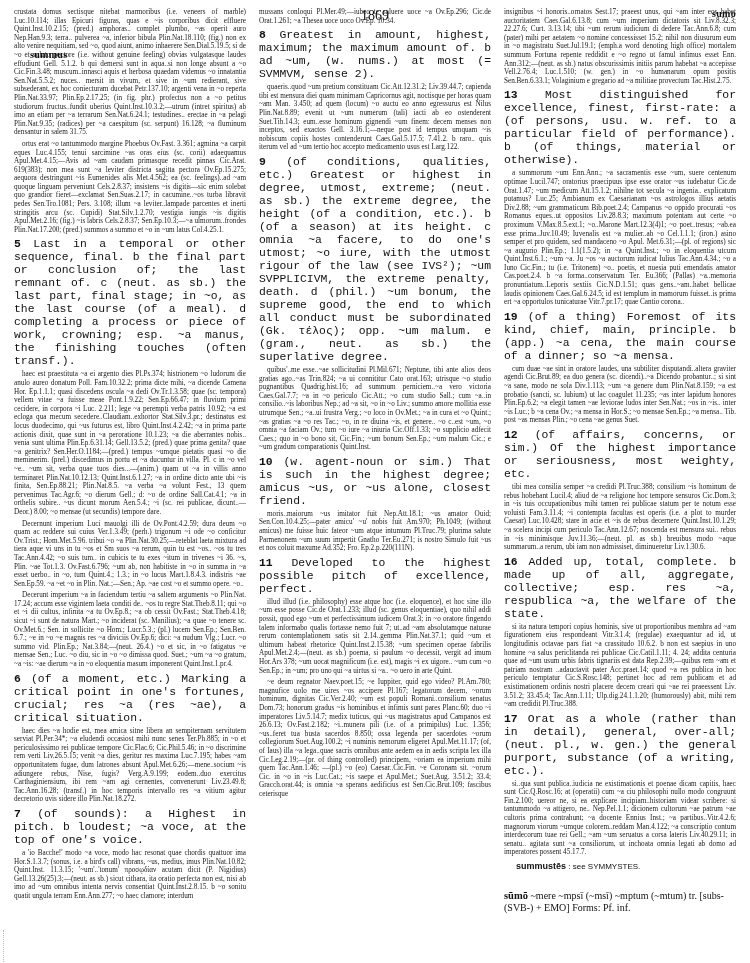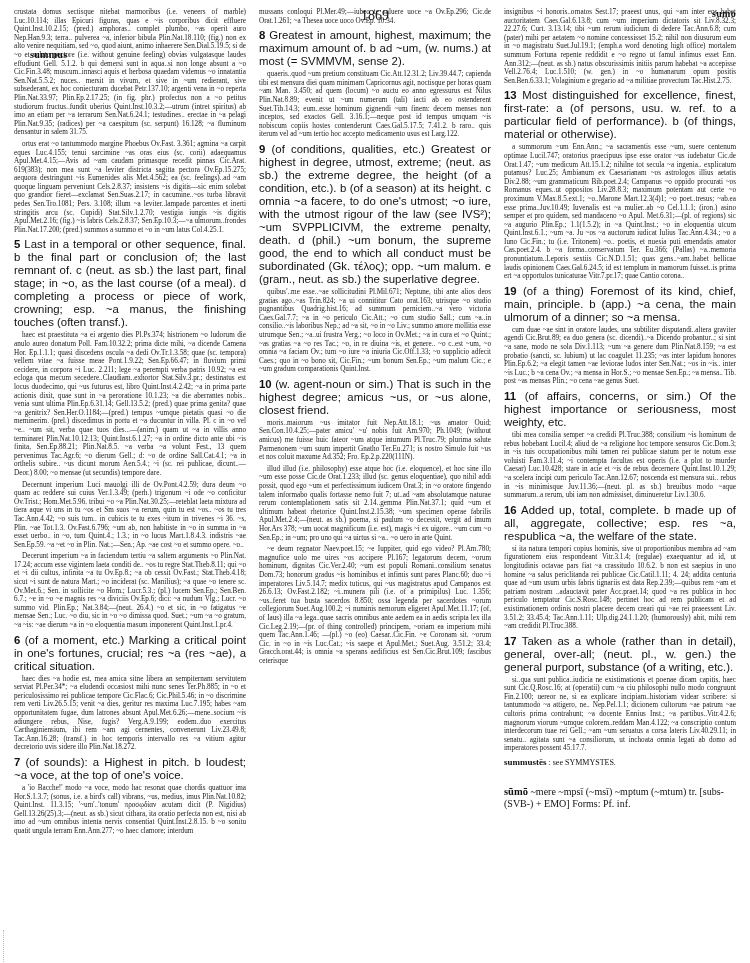--- a/index.html
+++ b/index.html
@@ -7,27 +7,27 @@
          font-family: "DejaVu Serif", "Liberation Serif", serif; color: #111; }
   .header { position: absolute; top: 8px; left: 14px; right: 14px; height: 14px; }
   .hw-left, .hw-right { position: absolute; top: 0; font-weight: bold; font-size: 10px;
          font-family: "Liberation Serif", serif; letter-spacing: 0.3px; }
   .hw-left { left: 16px; margin-top: 41px; }
   .hw-right { right: 0; }
   .pageno { position: absolute; left: 0; right: 0; text-align: center; top: 0; font-size: 14px;
          font-family: "Liberation Serif", serif; }
   .col { position: absolute; top: 8px; width: 232px; }
   .c1 { left: 14px; } .c2 { left: 259px; } .c3 { left: 504px; }
-  .sense { font-family: Liberation Sans, sans-serif; font-size: 11.4px; line-height: 13px;
+  .sense { font-family: Liberation Mono, monospace; font-size: 11.4px; line-height: 13px;
            text-align: justify; margin: 4px 0 2px 0; }
   .sense .num { font-weight: bold; }
   .cit { font-family: "Liberation Serif", serif; font-size: 7.2px; line-height: 8.6px;
          text-align: justify; text-indent: 8px; margin: 0 0 3px 0; color: #1a1a1a; }
   .cont { text-indent: 0; }
-  .lemma { font-family: Liberation Serif, serif; font-size: 8px; line-height: 10px; margin: 4px 0; }
+  .lemma { font-family: Liberation Sans, sans-serif; font-size: 8px; line-height: 10px; margin: 4px 12px; }
   .lemma b { font-size: 9px; }
   .entry { font-family: "Liberation Serif", serif; font-size: 10px; line-height: 12px; margin: 18px 0; }
   .entry b { font-size: 10.5px; }
   .margin-dots { position: absolute; left: 3px; top: 930px; width: 2px; height: 40px;
                  border-left: 1px dotted #bbb; }
 </style>
 </head>
 <body>
 
 <div class="header">
@@ -49,32 +49,33 @@
     <p class="cit">a 'io Bacche!' modo ~a voce, modo hac resonat quae chordis quattuor ima Hor.S.1.3.7; (sonus, i.e. a bird's call) vibrans, ~us, medius, imus Plin.Nat.10.82; Quint.Inst. 11.3.15; '~um'..'tonum' προσῳδίαν acutam dicit (P. Nigidius) Gell.13.26(25).3;—(neut. as sb.) sicut cithara, ita oratio perfecta non est, nisi ab imo ad ~um omnibus intenta nervis consentiat Quint.Inst.2.8.15. b ~o sonitu quatit ungula terram Enn.Ann.277; ~o haec clamore; interdum</p>
   </div>
 <div class="col c2" id="col1">
     <p class="cit cont">mussans conloqui Pl.Mer.49;—iubeo te saluere uoce ~a Ov.Ep.296; Cic.de Orat.1.261; ~a Thesea uoce uoco Ov.Ep. 10.34.</p>
     <p class="sense"><span class="num">8</span> <span>Greatest in amount, highest, maximum; the maximum amount of. b ad ~um, (w. nums.) at most (= SVMMVM, sense 2).</span></p>
     <p class="cit">quaeris..quod ~um pretium constituam Cic.Att.12.31.2; Liv.39.44.7; capienda tibi est mensura diei quam minimam Capricornus agit, noctisque per horas quam ~am Man. 3.450; ad quem (locum) ~o auctu eo anno egressurus est Nilus Plin.Nat.8.89; evenit ut ~um numerum (tali) iacti ab eo ostenderent Suet.Tib.14.3; eum..esse hominum gignendi ~um finem: decem menses non inceptos, sed exactos Gell. 3.16.1;—neque post id tempus umquam ~is nobiscum copiis hostes contenderunt Caes.Gal.5.17.5; 7.41.2. b raro.. quis iterum vel ad ~um tertio hoc accepto medicamento usus est Larg.122.</p>
     <p class="sense"><span class="num">9</span> <span>(of conditions, qualities, etc.) Greatest or highest in degree, utmost, extreme; (neut. as sb.) the extreme degree, the height (of a condition, etc.). b (of a season) at its height. c omnia ~a facere, to do one's utmost; ~o iure, with the utmost rigour of the law (see IVS²); ~um SVPPLICIVM, the extreme penalty, death. d (phil.) ~um bonum, the supreme good, the end to which all conduct must be subordinated (Gk. τέλος); opp. ~um malum. e (gram., neut. as sb.) the superlative degree.</span></p>
     <p class="cit">quibus'..me esse..~ae sollicitudini Pl.Mil.671; Neptune, tibi ante alios deos gratias ago..~as Trin.824; ~a ui connititur Cato orat.163; utrisque ~o studio pugnantibus Quadrig.hist.16; ad summum perniciem..~a vero victoria Caes.Gal.7.7; ~a in ~o periculo Cic.Att.; ~o cum studio Sall.; cum ~a..in consilio..~is laboribus Nep.; ad ~a sit, ~o in ~o Liv.; summo amore mollitia esse utrumque Sen.; ~a..ui frustra Verg.; ~o loco in Ov.Met.; ~a in cura et ~o Quint.; ~as gratias ~a ~o res Tac.; ~o, in re diuina ~is, et genere.. ~o c..est ~um, ~o omnia ~a faciam Ov.; tum ~o iure ~a iniuria Cic.Off.1.33; ~o supplicio adfecit Caes.; quo in ~o bono sit, Cic.Fin.; ~um bonum Sen.Ep.; ~um malum Cic.; e ~um gradum comparationis Quint.Inst.</p>
     <p class="sense"><span class="num">10</span> <span>(w. agent-noun or sim.) That is such in the highest degree; amicus ~us, or ~us alone, closest friend.</span></p>
     <p class="cit">moris..maiorum ~us imitator fuit Nep.Att.18.1; ~us amator Ouid; Sen.Con.10.4.25;—pater amicu' ~u' nobis fuit Am.970; Ph.1049; (without amicus) me fuisse huic fateor ~um atque intumum Pl.Truc.79; plurima salute Parmenonem ~um suum impertit Gnatho Ter.Eu.271; is nostro Simulo fuit ~us et nos coluit maxume Ad.352; Fro. Ep.2.p.220(111N).</p>
+    <p class="sense"><span class="num">11</span> <span>Developed to the highest possible pitch of excellence, perfect.</span></p>
     <p class="cit">illud illud (i.e. philosophy) esse atque hoc (i.e. eloquence), et hoc sine illo ~um esse posse Cic.de Orat.1.233; illud (sc. genus eloquentiae), quo nihil addi possit, quod ego ~um et perfectissimum iudicem Orat.3; in ~o oratore fingendo talem informabo qualis fortasse nemo fuit 7; ut..ad ~am absolutamque naturae rerum contemplationem satis sit 2.14..gemma Plin.Nat.37.1; quid ~um et ultimum habeat rhetorice Quint.Inst.2.15.38; ~um specimen operae fabrilis Apul.Met.2.4;—(neut. as sb.) poema, si paulum ~o decessit, vergit ad imum Hor.Ars 378; ~um uocat magnificum (i.e. est), magis ~i ex uigore.. ~um cum ~o Sen.Ep.; in ~um; pro uno qui ~a uirtus si ~a.. ~o uero in arte Quint.</p>
     <p class="cit">~e deum regnator Naev.poet.15; ~e Iuppiter, quid ego video? Pl.Am.780; magnufice uolo me uires ~os accipere Pl.167; legatorum decem, ~orum hominum, dignitas Cic.Ver.2.40; ~um est populi Romani..consilium senatus Dom.73; honorum gradus ~is hominibus et infimis sunt pares Planc.60; duo ~i imperatores Liv.5.14.7; medix tuticus, qui ~us magistratus apud Campanos est 26.6.13; Ov.Fast.2.182; ~i..munera pili (i.e. of a primipilus) Luc. 1.356; ~us..feret tua busta sacerdos 8.850; ossa legenda per sacerdotes ~orum collegiorum Suet.Aug.100.2; ~i numinis nemorum eligeret Apul.Met.11.17; (of, of Iaus) illa ~a lega..quae sacris omnibus ante aedem ea in aedis scripta lex illa Cic.Leg.2.19;—(pr. of thing controlled) principem, ~oriam ea imperium mihi quem Tac.Ann.1.46; —(pl.) ~o (eo) Caesar..Cic.Fin. ~e Coronam sit. ~orum Cic. in ~o in ~is Luc.Cat.; ~is saepe et Apul.Met.; Suet.Aug. 3.51.2; 33.4; Gracch.orat.44; is omnia ~a sperans aedificius est Sen.Cic.Brut.109; fascibus ceterisque</p>
   </div>
 <div class="col c3" id="col2">
     <p class="cit cont">insignibus ~i honoris..ornatos Sest.17; praeest unus, qui ~am inter eos habet auctoritatem Caes.Gal.6.13.8; cum ~um imperium dictatoris sit Liv.8.32.3; 22.27.6; Curt. 3.13.14; tibi ~um rerum iudicium di dedere Tac.Ann.6.8; cum (pater) mihi per aetatem ~o nomine concessisset 15.2; nihil non diusurum eum in ~o magistratu Suet.Jul.19.1; (emph.a word denoting high office) mortalem summum Fortuna repente reddidit e ~o regno ut famul infimus esset Enn. Ann.312;—(neut. as sb.) natus obscurissimis initiis parum habebat ~a accepisse Vell.2.76.4; Luc.1.510; (w. gen.) in ~o humanarum opum positis Sen.Ben.6.33.1; Volaginium e gregario ad ~a militiae provectum Tac.Hist.2.75.</p>
     <p class="sense"><span class="num">13</span> <span>Most distinguished for excellence, finest, first-rate: a (of persons, usu. w. ref. to a particular field of performance). b (of things, material or otherwise).</span></p>
     <p class="cit">a summorum ~um Enn.Ann.; ~a sacramentis esse ~um, suere centenum optimae Lucil.747; oratorius praecipuus ipse esse orator ~us iudebatur Cic.de Orat.1.47; ~um medicum Att.15.1.2; nihilne tot secula ~a ingenia.. explicatum putamus? Luc.25; Ambianum ex Caesarianam ~os astrologos illius aetatis Div.2.88; ~um grammaticum Bib.poet.2.4; Campanus ~o oppido procurati ~os Romanus eques..ut oppositos Liv.28.8.3; maximum potentam aut certe ~o proximum V.Max.8.5.ext.1; ~o..Marone Mart.12.3(4)1; ~o poet..tresus; ~ab.ea esse prima..Juv.10.49; Iuvenalis est ~a mulier..ab ~o Cel.1.1.1; (iron.) asino semper et pro quidem, sed mandaceno ~o Apul. Met.6.31;—(pl. of regions) sic ~a augurio Plin.Ep.; 1.1(1.5.2); in ~a Quint.Inst.; ~o in eloquentia utcum Quint.Inst.6.1.; ~um ~a. Ju ~os ~a auctorum iudicat Iulius Tac.Ann.4.34.; ~o a Iuno Cic.Fin.; tu (i.e. Tritonem) ~o.. poetis, et nuesia puti emendatis amator Cas.poet.2.4. b ~a forma..conservatum Ter. Eu.366; (Pallas) ~a..memoria pronuntiatum..Leporis sextiis Cic.N.D.1.51; quas gens..~am..habet bellicae laudis opinionem Caes.Gal.6.24.5; id est templum in mamorum fuisset..is prima ert ~a opportulos tunicaturae Vitr.7.pr.17; quae Cantio corona..</p>
-    <p class="sense"><span class="num">19</span> <span>(of a thing) Foremost of its kind, chief, main, principle. b (app.) ~a cena, the main ulmorum of a dinner; so ~a mensa.</span></p>
+    <p class="sense"><span class="num">19</span> <span>(of a thing) Foremost of its kind, chief, main, principle. b (app.) ~a cena, the main course of a dinner; so ~a mensa.</span></p>
     <p class="cit">cum duae ~ae sint in oratore laudes, una subtiliter disputandi..altera graviter agendi Cic.Brut.89; ea duo genera (sc. dicendi)..~a Dicendo probantur..; si sint ~a sane, modo ne sola Div.1.113; ~um ~a genere dum Plin.Nat.8.159; ~a est probatio (sancti, sc. lubium) ut lac coagulet 11.235; ~as inter lapidum honores Plin.Ep.6.2; ~a elegit tamen ~ae leviorae ludos inter Sen.Nat.; ~os in ~is.. inter ~is Luc.; b ~a cena Ov.; ~a mensa in Hor.S.; ~o mensae Sen.Ep.; ~a mensa.. Tib. post ~as mensas Plin.; ~o cena ~ae genus Suet.</p>
-    <p class="sense"><span class="num">11</span> <span>(of affairs, concerns, or sim.) Of the highest importance or seriousness, most weighty, etc.</span></p>
+    <p class="sense"><span class="num">12</span> <span>(of affairs, concerns, or sim.) Of the highest importance or seriousness, most weighty, etc.</span></p>
     <p class="cit">tibi mea consilia semper ~a credidi Pl.Truc.388; consilium ~is hominum de rebus hobebant Lucil.4; aliud de ~a religione hoc tempore sensuros Cic.Dom.3; in ~is tuis occupationibus mihi tamen rei publicae statum per te notum esse voluisti Fam.3.11.4; ~i contempta facultas est operis (i.e. a plot to murder Caesar) Luc.10.428; stare in acie et ~is de rebus decernere Quint.Inst.10.1.29; ~a scelera incipi cum periculo Tac.Ann.12.67; noscenda est mensura sui.. rebus in ~is minimisque Juv.11.36;—(neut. pl. as sb.) breuibus modo ~aque summarum..a rerum, ubi iam non admissiset, diminueretur Liv.1.30.6.</p>
     <p class="sense"><span class="num">16</span> <span>Added up, total, complete. b made up of all, aggregate, collective; esp. res ~a, respublica ~a, the welfare of the state.</span></p>
     <p class="cit">si ita natura tempori copius hominis, sive ut proportionibus membra ad ~am figurationem eius respondeant Vitr.3.1.4; (regulae) exaequantur ad id, ut longitudinis octavae pars fiat ~a crassitudo 10.6.2. b non est saepius in uno homine ~a salus periclitanda rei publicae Cic.Catil.1.11; 4. 24; addita centuria quae ad ~um usum urbis fabris tignariis est data Rep.2.39;—quibus rem ~am et patriam nostram ..adauctavit pater Acc.praet.14; quod ~a res publica in hoc periculo temptatur Cic.S.Rosc.148; pertinet hoc ad rem publicam et ad existimationem ordinis nostri placere decem creari qui ~ae rei praeessent Liv. 3.51.2; 33.45.4; Tac.Ann.1.11; Ulp.dig.24.1.1.20; (humorously) abit, mihi rem ~am credidit Pl.Truc.388.</p>
-    <p class="sense"><span class="num">17</span> <span>Taken as a whole (rather than in detail), general, over-all; (neut. pl., w. gen.) the general purport, substance (of a writing, etc.).</span></p>
+    <p class="sense"><span class="num">17</span> <span>Orat as a whole (rather than in detail), general, over-all; (neut. pl., w. gen.) the general purport, substance (of a writing, etc.).</span></p>
     <p class="cit">si..qua sunt publica..iudicia ne existimationis et poenae dicam capitis, haec sunt Cic.Q.Rosc.16; at (operatii) cum ~a ciu philosophi nullo modo congruunt Fin.2.100; uereor ne, si ea explicare incipiam..historiam videar scribere: si tantummodo ~a attigero, ne.. Nep.Pel.1.1; dicionem cultorum ~ae patrum ~ae cultoris prima contrahunt; ~a docente Ennius Inst.; ~a partibus..Vitr.4.2.6; magnorum viorum ~umque colorem..reddam Man.4.122; ~a conscriptio contum interdecorum tuae rei Gell.; ~am ~um seruatus a corsa lateris Liv.40.29.11; in senatu.. agitata sunt ~a consiliorum, ut inchoata omnia legati ab domo ad imperatores possent 45.17.7.</p>
     <p class="lemma"><b>summustēs</b> <span>: see SYMMYSTES.</span></p>
     <p class="entry"><b>sūmō</b> <span>~mere ~mpsī (~msī) ~mptum (~mtum) tr. [subs- (SVB-) + EMO] Forms: Pf. inf.</span></p>
   </div>
 
 <div class="margin-dots"></div>
 
 </body></html>

